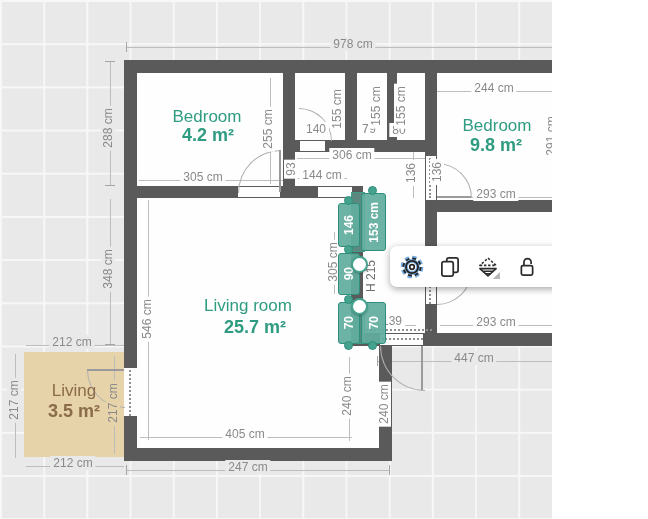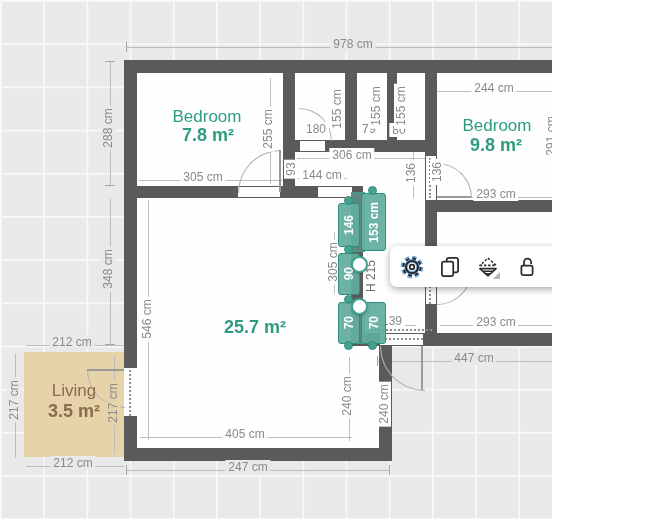--- a/index.html
+++ b/index.html
@@ -130,21 +130,21 @@
   <div class="leaf" style="left:437px;top:270px;width:34px;height:2px;"></div>
   <div class="arc" style="left:380px;top:346px;width:44px;height:44px;border-radius:0 0 0 100%;border-right:none;border-top:none;"></div>
   <div class="leaf" style="left:421px;top:346px;width:2px;height:44px;"></div>
   <div class="arc" style="left:87px;top:370px;width:37px;height:37px;border-radius:0 0 0 100%;border-right:none;border-top:none;"></div>
   <div class="leaf" style="left:87px;top:369px;width:37px;height:2px;"></div>
 
   <div class="dim bg-grid" style="left:353px;top:44px;">978 cm</div>
   <div class="dim bg-white" style="left:494px;top:88px;">244 cm</div>
   <div class="vdim bg-grid" style="left:108px;top:128px;">288 cm</div>
   <div class="vdim bg-white" style="left:268px;top:129px;">255 cm</div>
-  <div class="dim bg-white" style="left:316px;top:129px;">180</div>
+  <div class="dim bg-white" style="left:316px;top:129px;">140</div>
   <div class="vdim bg-white" style="left:337px;top:109px;">155 cm</div>
   <div class="dim bg-white" style="left:369px;top:130px;font-family:Liberation Mono, monospace;">79</div>
   <div class="vdim bg-white" style="left:376px;top:106px;">155 cm</div>
   <div class="dim bg-white" style="left:399px;top:130px;">80</div>
   <div class="vdim bg-white" style="left:401px;top:106px;">155 cm</div>
   <div class="dim bg-white" style="left:352px;top:155px;">306 cm</div>
   <div class="dim bg-white" style="left:322px;top:175px;">144 cm</div>
   <div class="vdim bg-white" style="left:291px;top:169px;">93</div>
   <div class="dim bg-white" style="left:203px;top:177px;">305 cm</div>
   <div class="vdim bg-white" style="left:551px;top:136px;">291 cm</div>
@@ -162,23 +162,24 @@
   <div class="dim bg-grid" style="left:248px;top:467px;">247 cm</div>
   <div class="vdim bg-white" style="left:147px;top:319px;">546 cm</div>
   <div class="vdim bg-grid" style="left:108px;top:269px;">348 cm</div>
   <div class="dim bg-grid" style="left:72px;top:342px;">212 cm</div>
   <div class="vdim bg-grid" style="left:14px;top:400px;">217 cm</div>
   <div class="vdim bg-terr" style="left:113px;top:403px;">217 cm</div>
   <div class="dim bg-grid" style="left:73px;top:463px;">212 cm</div>
   <div class="vdim" style="left:371px;top:276px;color:#6f6f6f;background:transparent;">H 215</div>
 
   <div class="rname" style="left:207px;top:117px;">Bedroom</div>
-  <div class="rarea" style="left:208px;top:135px;">7.8 m²</div>
+  <div class="rarea" style="left:208px;top:135px;">4.2 m²</div>
   <div class="rname" style="left:497px;top:126px;">Bedroom</div>
   <div class="rarea" style="left:496px;top:145px;">9.8 m²</div>
+  <div class="rname" style="left:248px;top:306px;">Living room</div>
   <div class="rarea" style="left:255px;top:327px;">25.7 m²</div>
   <div class="rname tname" style="left:74px;top:391px;">Living</div>
   <div class="rarea tarea" style="left:74px;top:411px;">3.5 m²</div>
 
   <div class="selwin" style="left:351px;top:192px;width:12px;height:58px;"></div>
   <div class="selwin" style="left:351px;top:300px;width:12px;height:42px;"></div>
   <div class="badge" style="left:338px;top:203px;width:20px;height:42px;">
       <span>146</span>
     </div>
   <div class="badge" style="left:361px;top:193px;width:23px;height:56px;">

